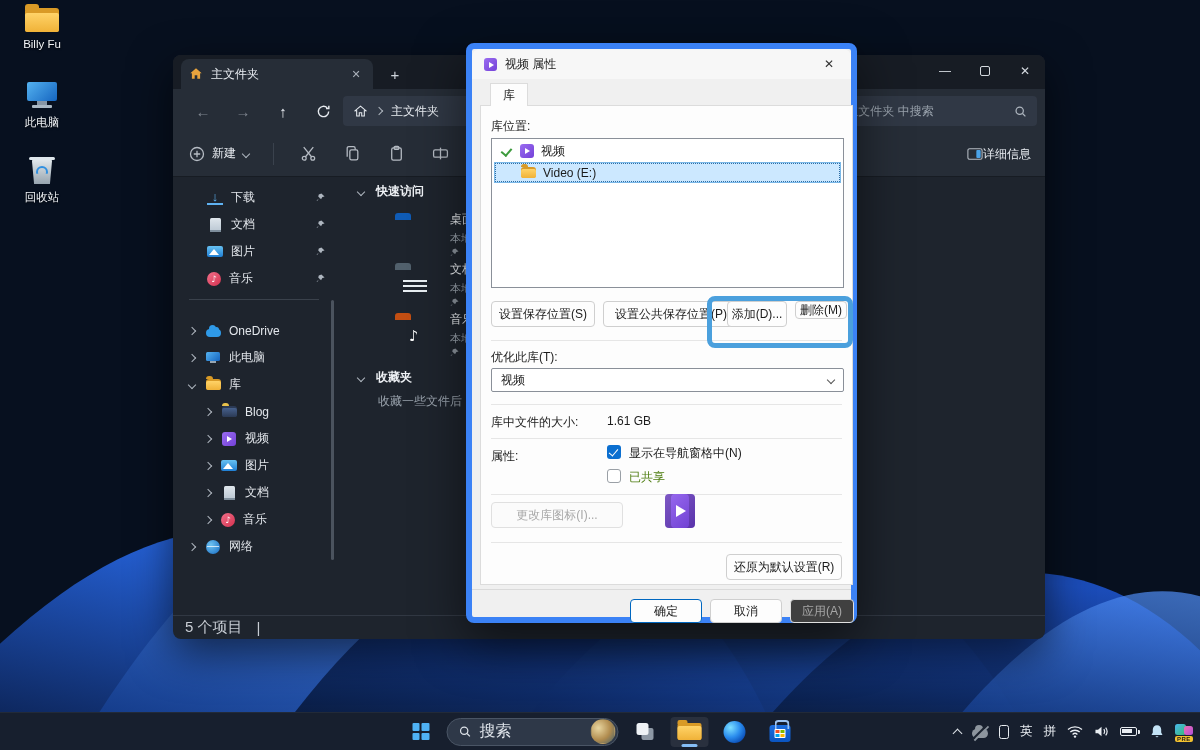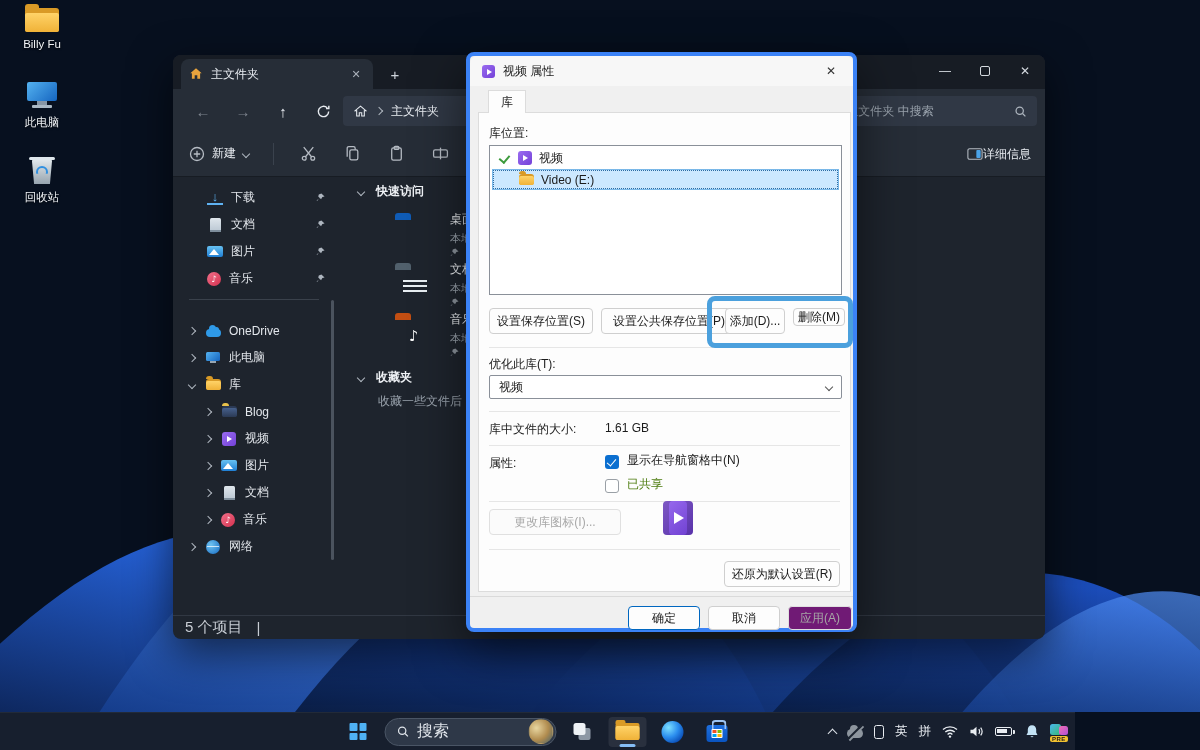--- a/index.html
+++ b/index.html
@@ -89,49 +89,49 @@
 .folder.sm::after{top:2px;background:linear-gradient(180deg,#ffd368,#f0b238)}
 .folder.smblog{width:15px;height:11px;background:#2b3a55}
 .folder.smblog::before{top:-3px;width:7px;height:3px;background:#e8c14a}
 .folder.smblog::after{top:2px;background:linear-gradient(180deg,#46608c,#2b3a55)}
 .ic-vid{width:14px;height:14px;border-radius:3px;background:linear-gradient(135deg,#9a6cf0,#7441d8);position:relative}
 .ic-vid::after{content:"";position:absolute;left:5px;top:4px;border-left:5px solid #fff;border-top:3px solid transparent;border-bottom:3px solid transparent}
 .ic-net{width:14px;height:14px;border-radius:50%;background:radial-gradient(circle at 35% 35%,#6fc4f2,#1468c0);position:relative}
 .ic-net::after{content:"";position:absolute;left:1px;top:6px;width:12px;height:1.5px;background:rgba(255,255,255,.7)}
 
 
-#dlg{left:466px;top:52px;width:391px;height:580px;background:#f0f0f0;border:4px solid #3b82f6;border-radius:8px;box-shadow:0 18px 50px rgba(0,0,0,.55);z-index:20;color:#1b1b1b;font-size:12px}
+#dlg{left:466px;top:43px;width:391px;height:580px;background:#f0f0f0;border:6px solid #3b82f6;border-radius:8px;box-shadow:0 18px 50px rgba(0,0,0,.55);z-index:20;color:#1b1b1b;font-size:12px}
 .dtitle{position:absolute;left:0;top:0;right:0;height:30px;background:#f7f7f7;border-radius:8px 8px 0 0;display:flex;align-items:center;gap:8px;padding-left:12px}
 .dclose{position:absolute;right:0;top:0;width:44px;height:30px;display:flex;align-items:center;justify-content:center;color:#333;font-size:12px;border-radius:0 8px 0 0}
 .dtab{position:absolute;left:18px;top:34px;width:38px;height:23px;background:#fdfdfd;border:1px solid #dcdcdc;border-bottom:none;display:flex;align-items:center;justify-content:center;z-index:2}
 .panel{position:absolute;left:8px;top:56px;width:373px;height:480px;background:#fdfdfd;border:1px solid #dcdcdc}
 .plabel{position:absolute;color:#1b1b1b}
 .listbox{position:absolute;left:10px;top:32px;width:353px;height:150px;background:#fff;border:1px solid #8a9099}
 .lrow{position:absolute;left:2px;right:2px;height:20px;display:flex;align-items:center;gap:7px}
 .lrow.sel{background:#cce8ff;border:1px solid #7ab8e8;outline:1px dotted #2d6da4;outline-offset:-2px;height:21px}
 .ckgreen{width:12px;height:12px;position:relative}
 .ckgreen::after{content:"";position:absolute;left:2px;top:1px;width:5px;height:8px;border-right:2.2px solid #3d9b3d;border-bottom:2.2px solid #3d9b3d;transform:rotate(40deg)}
 .dbtn{position:absolute;background:#fdfdfd;border:1px solid #cfcfcf;border-radius:4px;display:flex;align-items:center;justify-content:center;color:#1b1b1b;font-size:12px}
 .psep{position:absolute;left:10px;right:10px;height:1px;background:#e6e6e6}
 .dselect{position:absolute;left:10px;top:262px;width:353px;height:24px;background:#fff;border:1px solid #8a9099;border-radius:2px;display:flex;align-items:center;padding:0 9px;color:#1b1b1b}
 .dselect .chev{border-color:#555}
 .cb{width:14px;height:14px;border-radius:3px;position:relative;flex:0 0 14px}
 .cb.on{background:#0b6fd0}
 .cb.on::after{content:"";position:absolute;left:4px;top:1.5px;width:4px;height:8px;border-right:1.8px solid #fff;border-bottom:1.8px solid #fff;transform:rotate(40deg)}
 .cb.off{background:#fff;border:1px solid #9aa0a6}
-.cbrow{position:absolute;display:flex;align-items:flex-end;gap:8px}
+.cbrow{position:absolute;display:flex;align-items:flex-start;gap:8px}
 .bigvid{position:absolute;left:184px;top:388px;width:30px;height:34px;border-radius:4px;background:linear-gradient(135deg,#9a6cf0,#6d3ed0);box-shadow:inset 6px 0 0 rgba(0,0,0,.18),inset -6px 0 0 rgba(0,0,0,.18)}
 .bigvid::after{content:"";position:absolute;left:11px;top:11px;border-left:10px solid #fff;border-top:6px solid transparent;border-bottom:6px solid transparent}
 .ffoot{position:absolute;left:0;right:0;top:540px;height:1px;background:#dadada}
 .dbtn.ok{border:1px solid #0067c0}
-.dbtn.disabled{color:#a6a6a6;border-color:#e0e0e0;background:#701a75}
+.dbtn.disabled{color:#a6a6a6;border-color:#e0e0e0;background:#404040}
 #annot{left:707px;top:296px;width:146px;height:52px;border:5px solid #4ba0dd;border-radius:8px;z-index:30}
 
 
-#taskbar{left:0;top:712px;width:1075px;height:38px;background:rgba(24,32,46,.97);border-top:1px solid rgba(255,255,255,.05);z-index:40}
+#taskbar{left:0;top:712px;width:1200px;height:38px;background:rgba(24,32,46,.97);border-top:1px solid rgba(255,255,255,.05);z-index:40}
 .tb-center{position:absolute;left:50%;top:0;height:100%;transform:translateX(-50%);display:flex;align-items:center;gap:7px}
 .tbtn{width:38px;height:30px;border-radius:4px;display:flex;align-items:center;justify-content:center;position:relative}
 .tbtn.active{background:rgba(255,255,255,.08)}
 .tbtn.active::after{content:"";position:absolute;bottom:0;left:50%;transform:translateX(-50%);width:16px;height:3px;border-radius:2px;background:#85bdf5}
 .winlogo{width:17px;height:17px;display:grid;grid-template-columns:1fr 1fr;grid-template-rows:1fr 1fr;gap:2px}
 .winlogo span{background:#4fb2f5;border-radius:1px}
 .tsearch{width:172px;height:28px;border-radius:14px;background:#2e3848;border:1px solid #4a5565;display:flex;align-items:center;gap:8px;padding:0 2px 0 11px;color:#dfe4ea}
 .tsimg{margin-left:auto;width:25px;height:25px;border-radius:13px;background:radial-gradient(circle at 30% 35%,#e8d6a0,#b08b4e 55%,#5d6b66 90%);border:1px solid #55607000}
 .taskview{position:relative;width:17px;height:17px}
 .taskview::before{content:"";position:absolute;right:0;bottom:0;width:12px;height:12px;border-radius:2px;background:#8d98a5}

